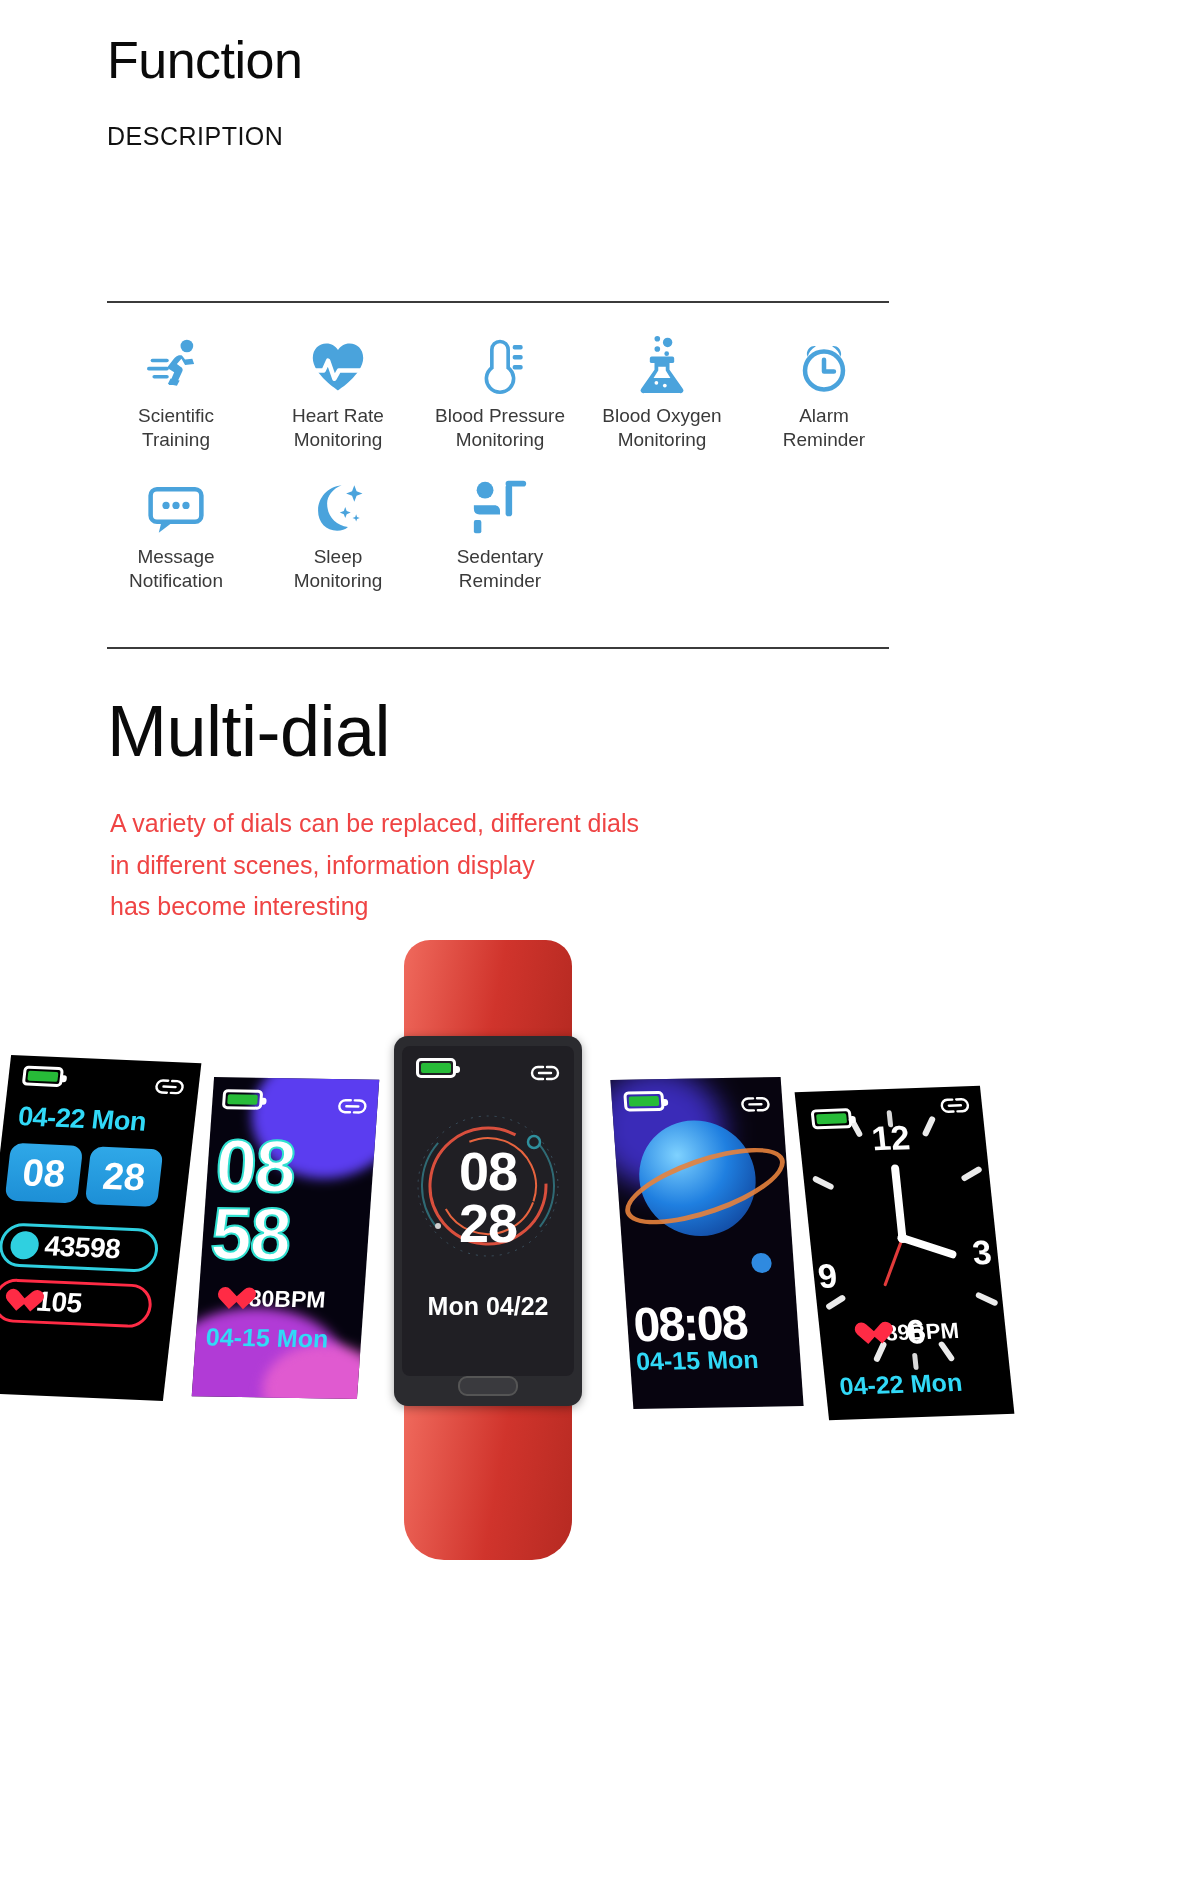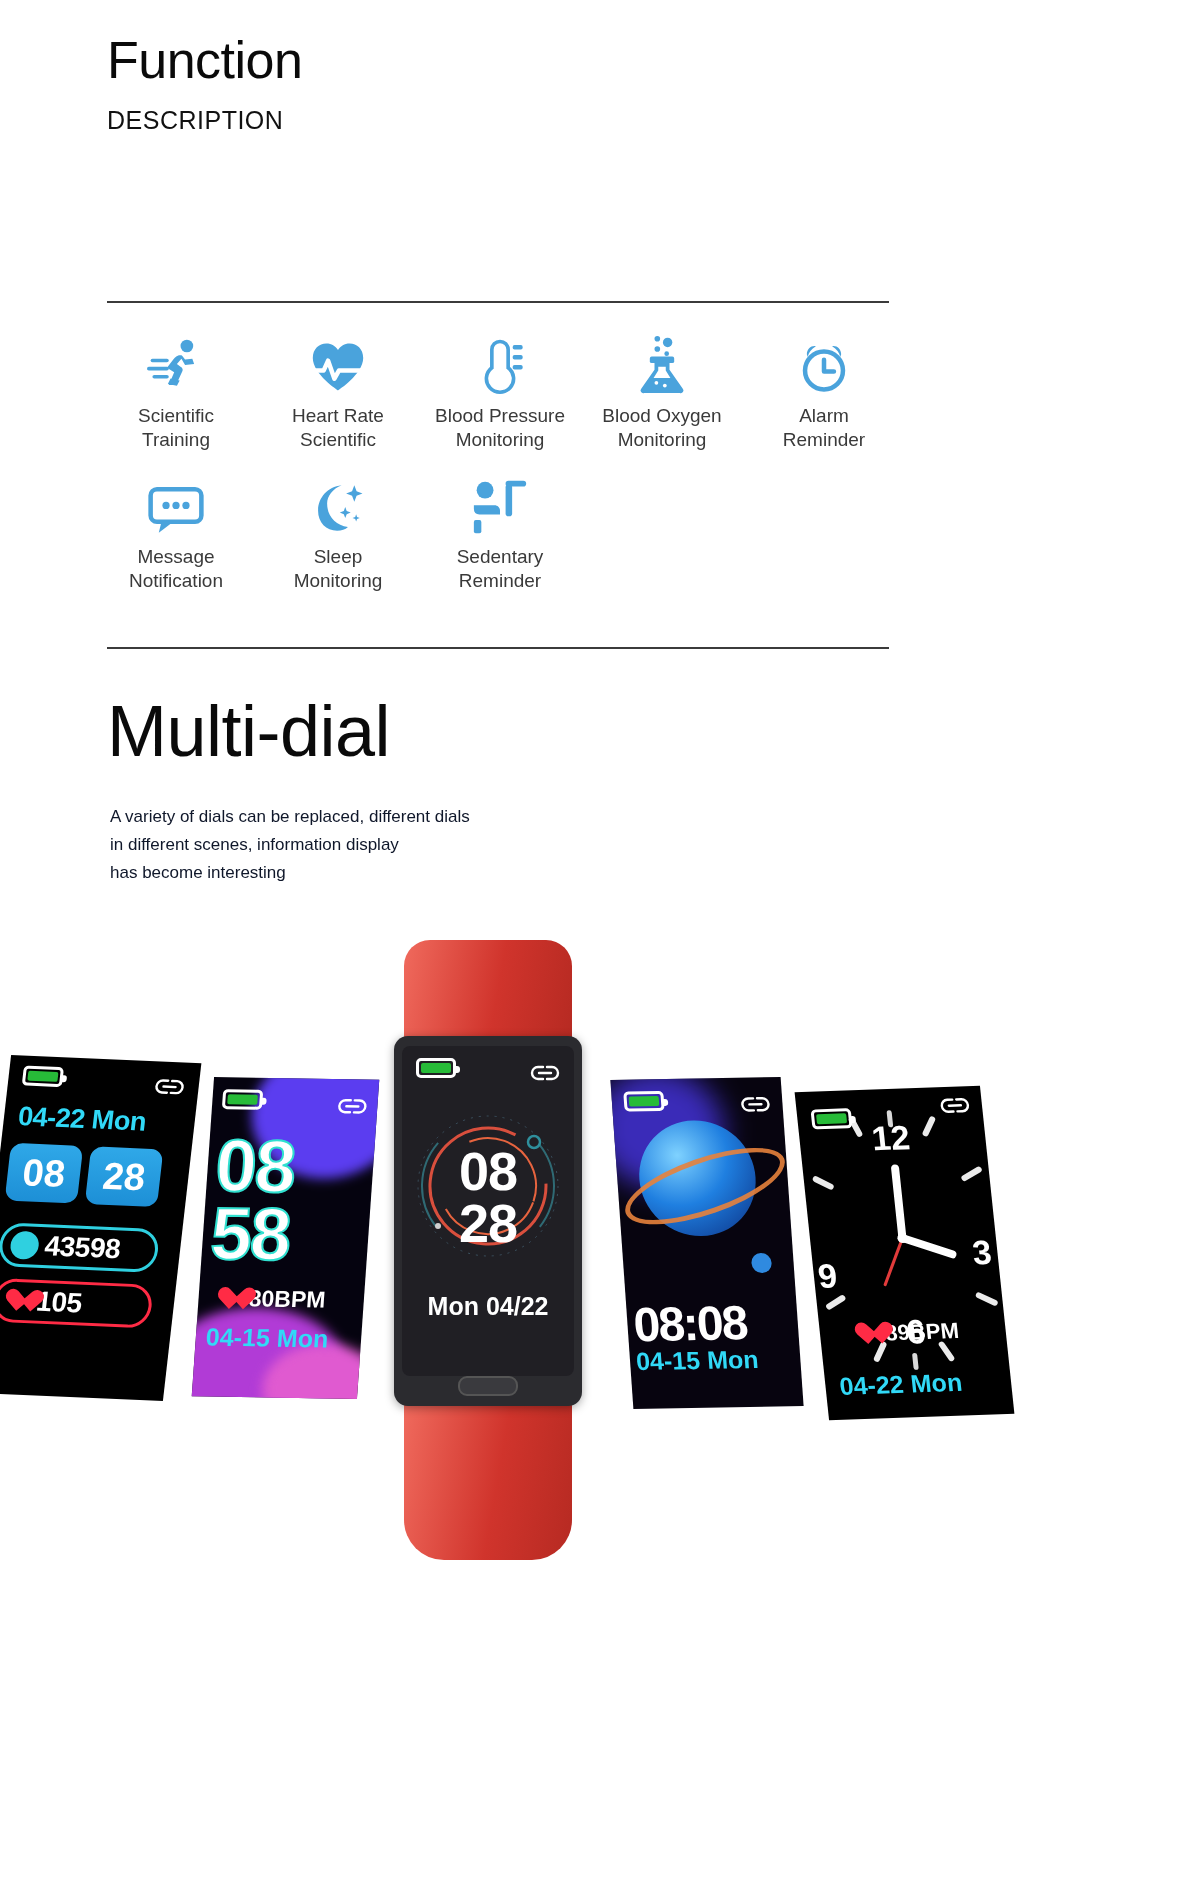--- a/index.html
+++ b/index.html
@@ -21,21 +21,21 @@
     line-height: 1.0;
     color: #0a0a0a;
     letter-spacing: -0.5px;
     font-stretch: condensed;
   }
   .header .title .line2 { display: block; margin-top: 10px; }
   .header .subtitle {
     font-size: 25px;
     color: #111;
     font-weight: 300;
-    margin-top: 20px;
+    margin-top: 36px;
     letter-spacing: 0.5px;
   }
 
   
   .rule {
     position: absolute;
     left: 107px; width: 782px;
     height: 2px; background: #3b3b3b;
   }
   #rule-top { top: 301px; }
@@ -74,21 +74,21 @@
   }
 
   
   .md-title {
     position: absolute; left: 107px; top: 690px;
     font-size: 72px; font-weight: 300; color: #0a0a0a;
     letter-spacing: -0.5px;
   }
   .md-desc {
     position: absolute; left: 110px; top: 803px;
-    font-size: 17px; font-weight: 300; color: #0f172a;
+    font-size: 25px; font-weight: 300; color: #ef4444;
     line-height: 1.66;
     white-space: pre-line;
   }
 
   
   .showcase {
     position: absolute;
     left: 0; top: 930px;
     width: 1200px; height: 640px;
   }
@@ -362,21 +362,21 @@
   </div>
 
   <div class="feature">
     <div class="ico">
       <svg width="58" height="54" viewBox="0 0 64 60" fill="#4aa3dc">
         <path d="M32 56S4 38 4 20C4 10 11 4 19 4c6 0 10 3 13 7 3-4 7-7 13-7 8 0 15 6 15 16 0 18-28 36-28 36z"></path>
         <path d="M2 34h14l5-11 7 20 5-9h29" stroke="#fff" stroke-width="5" fill="none" stroke-linejoin="round" stroke-linecap="round"></path>
       </svg>
     </div>
     <div class="lbl">Heart Rate
-Scientific</div>
+Monitoring</div>
   </div>
 
   <div class="feature">
     <div class="ico">
       <svg width="52" height="58" viewBox="0 0 52 64" fill="none">
         <path d="M26 6a9 9 0 0 0-9 9v20a15 15 0 1 0 18 0V15a9 9 0 0 0-9-9z" stroke="#4aa3dc" stroke-width="4"></path>
         <rect x="40" y="10" width="11" height="5" rx="2" fill="#4aa3dc"></rect>
         <rect x="40" y="21" width="11" height="5" rx="2" fill="#4aa3dc"></rect>
         <rect x="40" y="32" width="11" height="5" rx="2" fill="#4aa3dc"></rect>
       </svg>

